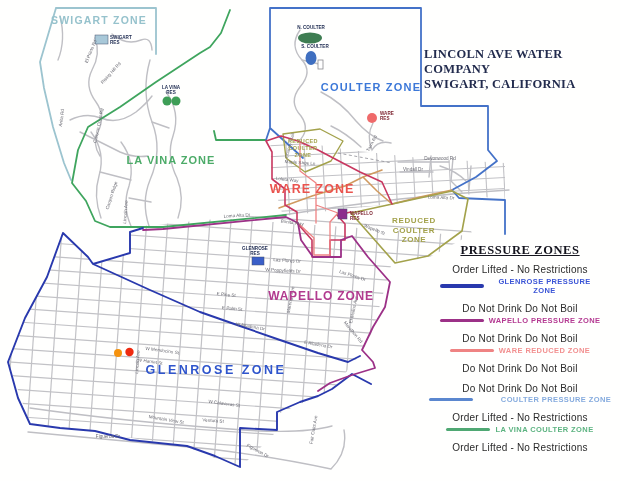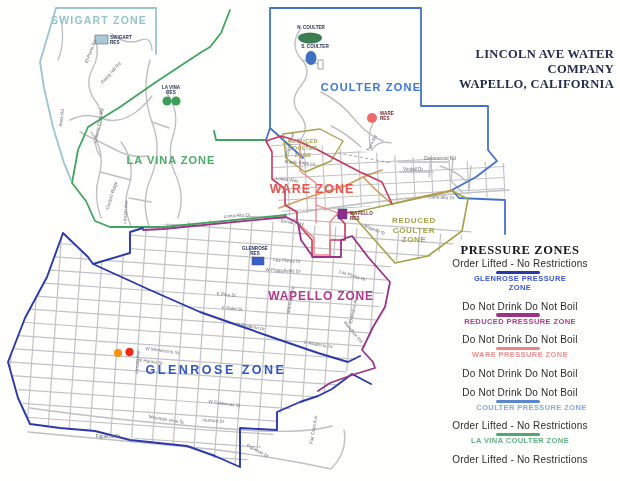--- a/index.html
+++ b/index.html
@@ -1,27 +1,27 @@
 <!DOCTYPE html>
 <html><head>
 <meta charset="utf-8">
 <style>
   html,body{margin:0;padding:0;background:#fff;}
   .page{position:relative;width:620px;height:481px;background:#fffffe;overflow:hidden;
         font-family:"Liberation Sans",sans-serif;}
   #map-svg{position:absolute;left:0;top:0;}
-  .title-block{position:absolute;left:424px;top:47px;width:190px;text-align:right;
+  .title-block{position:absolute;left:424px;top:47px;width:190px;text-align:left;
         font-family:"Liberation Serif",serif;font-weight:700;font-size:12.5px;
         line-height:1.2;letter-spacing:.3px;color:#232c4e;}
   .legend{position:absolute;left:422px;top:243px;width:196px;text-align:center;}
   .legend-title{font-family:"Liberation Serif",serif;font-weight:700;font-size:12.5px;
-        letter-spacing:.6px;color:#14141e;}
+        letter-spacing:.6px;color:#14141e;margin-bottom:6px;text-decoration:underline;}
   .legend-entry{margin-bottom:8px;}
   .legend-status{font-size:10px;color:#2b2b2b;letter-spacing:.2px;line-height:1.15;}
-  .zone-row{display:flex;justify-content:center;align-items:center;margin-top:1px;flex-direction:column;}
+  .zone-row{display:flex;justify-content:center;align-items:center;margin-top:1px;}
   .zone-line{display:inline-block;width:44px;height:3.5px;border-radius:2px;flex:none;margin-right:5px;}
   .zone-name{font-size:7.5px;font-weight:700;letter-spacing:.4px;max-width:112px;line-height:1.25;}
 </style>
 </head>
 <body>
 
 <div class="page">
 
   <svg id="map-svg" width="620" height="481" viewBox="0 0 620 481">
     <defs>
@@ -243,45 +243,45 @@
         </g>
       </g>
     <g id="dot-layer">
         <circle cx="118" cy="353" r="4" fill="#f5920e"></circle>
         <circle cx="129.5" cy="352" r="4.2" fill="#ee2a10"></circle>
       </g>
   </svg>
 
   <div class="title-block">
     <div>LINCOLN AVE WATER COMPANY</div>
-    <div>WAPELLO, CALIFORNIA</div>
+    <div>SWIGART, CALIFORNIA</div>
   </div>
 
   <div class="legend">
     <div class="legend-title">PRESSURE ZONES</div>
     <div id="legend-entries">
         <div class="legend-entry">
           <div class="legend-status">Order Lifted - No Restrictions</div>
           <div class="zone-row">
             <span class="zone-line" style="background: rgb(41, 57, 173);"></span>
             <span class="zone-name" style="color: rgb(59, 85, 214);">GLENROSE PRESSURE ZONE</span>
           </div>
         </div>
         <div class="legend-entry">
           <div class="legend-status">Do Not Drink Do Not Boil</div>
           <div class="zone-row">
             <span class="zone-line" style="background: rgb(156, 49, 135);"></span>
-            <span class="zone-name" style="color: rgb(180, 58, 146);">REDUCED PRESSURE ZONE</span>
+            <span class="zone-name" style="color: rgb(180, 58, 146);">WAPELLO PRESSURE ZONE</span>
           </div>
         </div>
         <div class="legend-entry">
           <div class="legend-status">Do Not Drink Do Not Boil</div>
           <div class="zone-row">
             <span class="zone-line" style="background: rgb(239, 131, 131);"></span>
-            <span class="zone-name" style="color: rgb(242, 144, 144);">WARE PRESSURE ZONE</span>
+            <span class="zone-name" style="color: rgb(242, 144, 144);">WARE REDUCED ZONE</span>
           </div>
         </div>
         <div class="legend-entry">
           <div class="legend-status">Do Not Drink Do Not Boil</div>
         </div>
         <div class="legend-entry">
           <div class="legend-status">Do Not Drink Do Not Boil</div>
           <div class="zone-row">
             <span class="zone-line" style="background: rgb(91, 135, 207);"></span>
             <span class="zone-name" style="color: rgb(133, 171, 222); margin-left: 23px;">COULTER PRESSURE ZONE</span>

